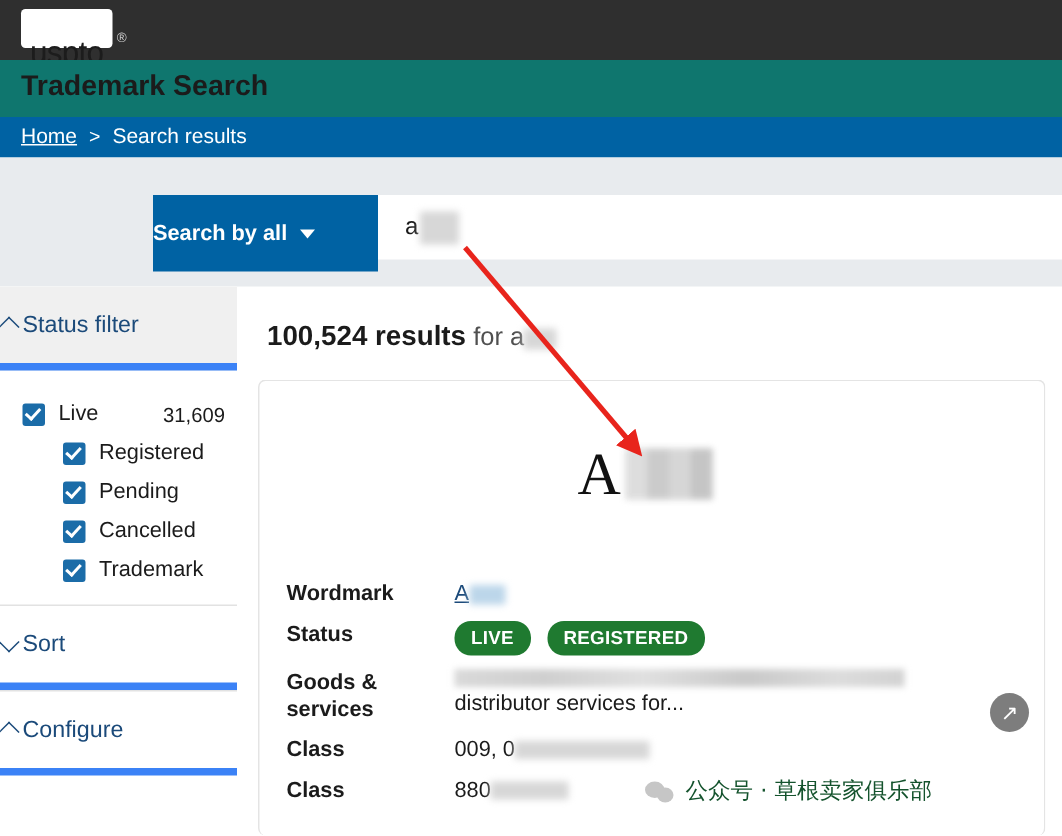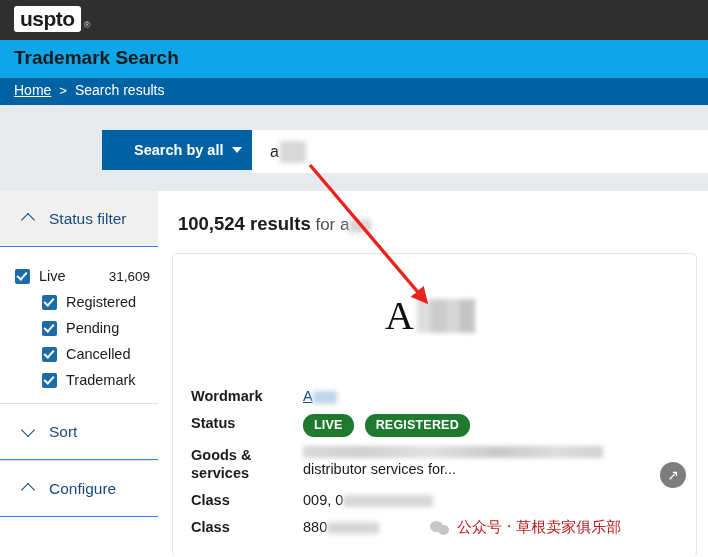--- a/index.html
+++ b/index.html
@@ -16,33 +16,33 @@
   .top-header {
     position: absolute; left: 0; top: 0; width: 708px; height: 40px;
     background: #2f2f2f;
   }
   .logo-wrap {
     position: absolute; left: 14px; top: 6px;
     display: flex; align-items: flex-end;
   }
   .logo-box {
     background: #ffffff; color: #1c1c1c;
-    font-size: 21px; font-weight: bold; letter-spacing: -0.5px;
-    padding: 0px 6px 1px 6px; border-radius: 3px;
+    font-size: 21px; font-weight: normal; letter-spacing: -0.5px;
+    padding: 17px 6px 1px 6px; border-radius: 3px;
     line-height: 25px; height: 26px;
     font-family: "Liberation Sans", sans-serif;
   }
   .logo-reg {
     color: #cfcfcf; font-size: 9px; margin-left: 3px; margin-bottom: 2px;
   }
 
   
   .title-bar {
     position: absolute; left: 0; top: 40px; width: 708px; height: 38px;
-    background: #0ea5e9;
+    background: #0f766e;
     padding-left: 32px;
   }
   .title-bar .page-title {
     position: absolute; left: 14px; top: 7px;
     font-size: 19px; font-weight: bold; color: #1b1b1b;
   }
 
   
   .crumb-bar {
     position: absolute; left: 0; top: 78px; width: 708px; height: 27px;
@@ -56,23 +56,23 @@
   .crumb-home { color: #ffffff; text-decoration: underline; cursor: pointer; }
   .crumb-sep { color: #ffffff; font-size: 13px; }
   .crumb-cur { color: #ffffff; }
 
   
   .search-row {
     position: absolute; left: 0; top: 105px; width: 708px; height: 86px;
     background: #e8ebee;
   }
   .search-btn {
-    position: absolute; left: 102px; top: 130px; height: 40px;
+    position: absolute; left: 102px; top: 130px; height: 51px;
     background: #0062a3; color: #fff; border: none;
-    padding: 0 32px; font-size: 14.5px; font-weight: bold;
+    padding: 0 0; font-size: 14.5px; font-weight: bold;
     display: flex; align-items: center; gap: 9px; cursor: pointer;
     font-family: "Liberation Sans", sans-serif;
     min-width: 150px;
   }
   .caret-down {
     width: 0; height: 0;
     border-left: 5px solid transparent; border-right: 5px solid transparent;
     border-top: 6px solid #ffffff; display: inline-block;
   }
   .search-input-box {
@@ -94,23 +94,23 @@
   }
   .results-line b { color: #1b1b1b; font-size: 18.5px; font-weight: bold; }
 
   
   .sidebar {
     position: absolute; left: 0; top: 191px; width: 158px; height: 366px;
     background: #ffffff;
   }
   .side-section-head {
     height: 56px; background: #f0f0f0;
-    display: flex; align-items: center; gap: 14px;
-    padding-left: 22px; cursor: pointer;
-    border-bottom: 1px solid #3b82f6;
+    display: flex; align-items: center; gap: 2px;
+    cursor: pointer;
+    border-bottom: 5px solid #3b82f6;
   }
   .side-section-head.plain { background: #ffffff; border-top: 1px solid #e2e2e2; height: 57px; }
   .side-head-label { font-size: 15.5px; color: #1b4a7a; }
   .chev {
     width: 13px; height: 13px; position: relative; flex: 0 0 13px;
   }
   .chev::before {
     content: ""; position: absolute; left: 1px; top: 3px;
     width: 9px; height: 9px;
     border-left: 1.7px solid #1b4a7a; border-top: 1.7px solid #1b4a7a;
@@ -195,21 +195,21 @@
     display: flex; align-items: center; justify-content: center;
   }
 
   
   .annot { position: absolute; left: 0; top: 0; width: 708px; height: 557px; pointer-events: none; }
 
   
   .watermark {
     position: absolute; left: 430px; top: 518px;
     display: flex; align-items: center; gap: 7px;
-    color: #b91c1c; font-size: 15px;
+    color: #14532d; font-size: 15px;
     font-family: "DejaVu Sans", sans-serif;
   }
   .wechat-ico { width: 20px; height: 16px; position: relative; flex: 0 0 20px; }
   .wechat-ico::before, .wechat-ico::after {
     content: ""; position: absolute; background: #c6c6c6; border-radius: 50%;
   }
   .wechat-ico::before { left: 0; top: 1px; width: 13px; height: 11px; }
   .wechat-ico::after  { left: 8px; top: 5px; width: 11px; height: 10px; }
 </style>
 </head>

